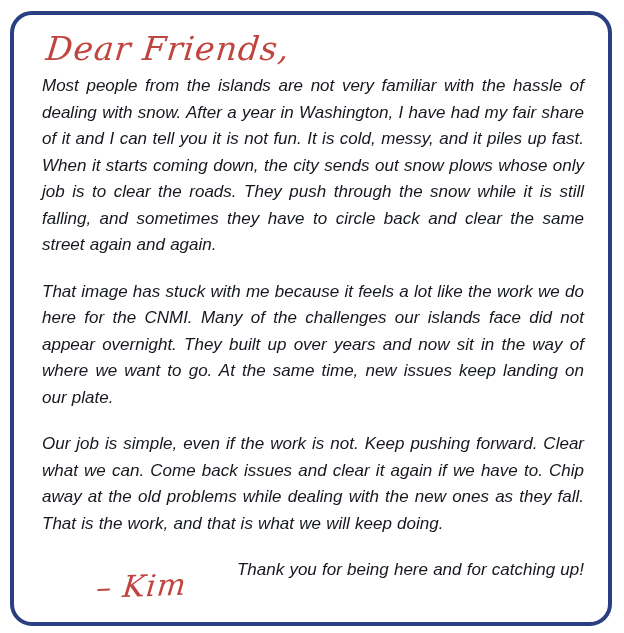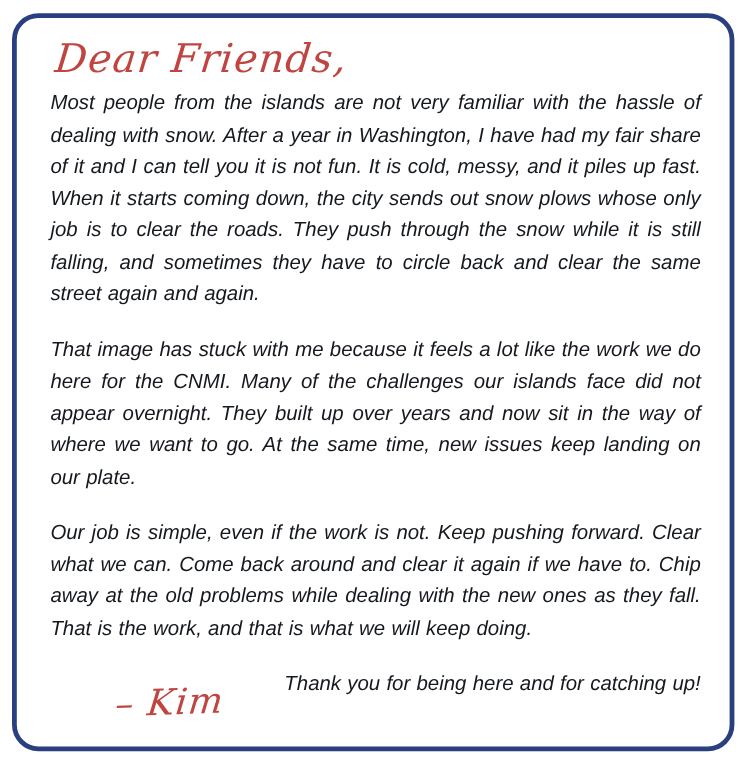--- a/index.html
+++ b/index.html
@@ -66,18 +66,18 @@
 </style>
 </head>
 <body>
 
 <div class="letter-card">
   <span class="salutation">Dear Friends,</span>
 
   <div class="letter-body">
     <p>Most people from the islands are not very familiar with the hassle of dealing with snow. After a year in Washington, I have had my fair share of it and I can tell you it is not fun. It is cold, messy, and it piles up fast. When it starts coming down, the city sends out snow plows whose only job is to clear the roads. They push through the snow while it is still falling, and sometimes they have to circle back and clear the same street again and again.</p>
     <p>That image has stuck with me because it feels a lot like the work we do here for the CNMI. Many of the challenges our islands face did not appear overnight. They built up over years and now sit in the way of where we want to go. At the same time, new issues keep landing on our plate.</p>
-    <p>Our job is simple, even if the work is not. Keep pushing forward. Clear what we can. Come back around and clear it again if we have to. Chip away at the old problems while dealing with the new ones as they fall. That is the work, and that is what we will keep doing.</p>
+    <p>Our job is simple, even if the work is not. Keep pushing forward. Clear what we can. Come back issues and clear it again if we have to. Chip away at the old problems while dealing with the new ones as they fall. That is the work, and that is what we will keep doing.</p>
     <p class="closing">Thank you for being here and for catching up!</p>
   </div>
 
   <span class="signature">– Kim</span>
 </div>
 
 </body></html>

